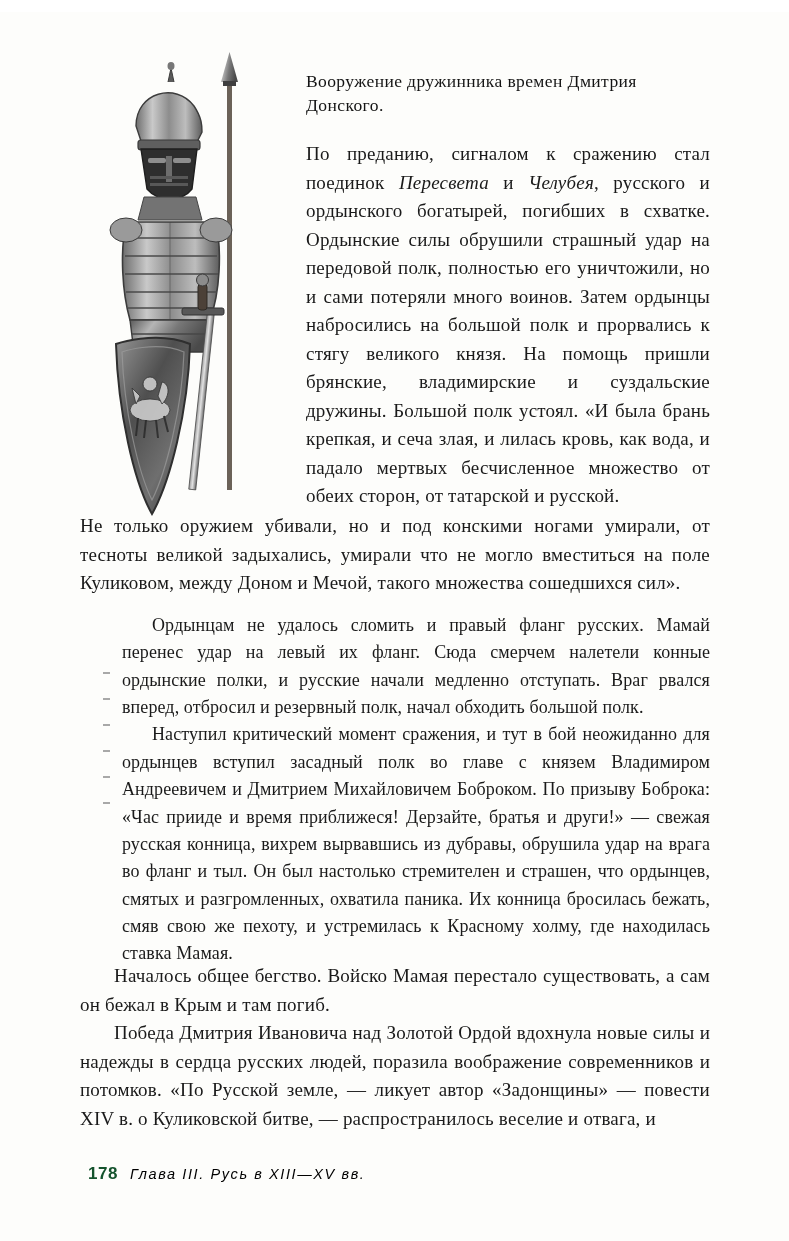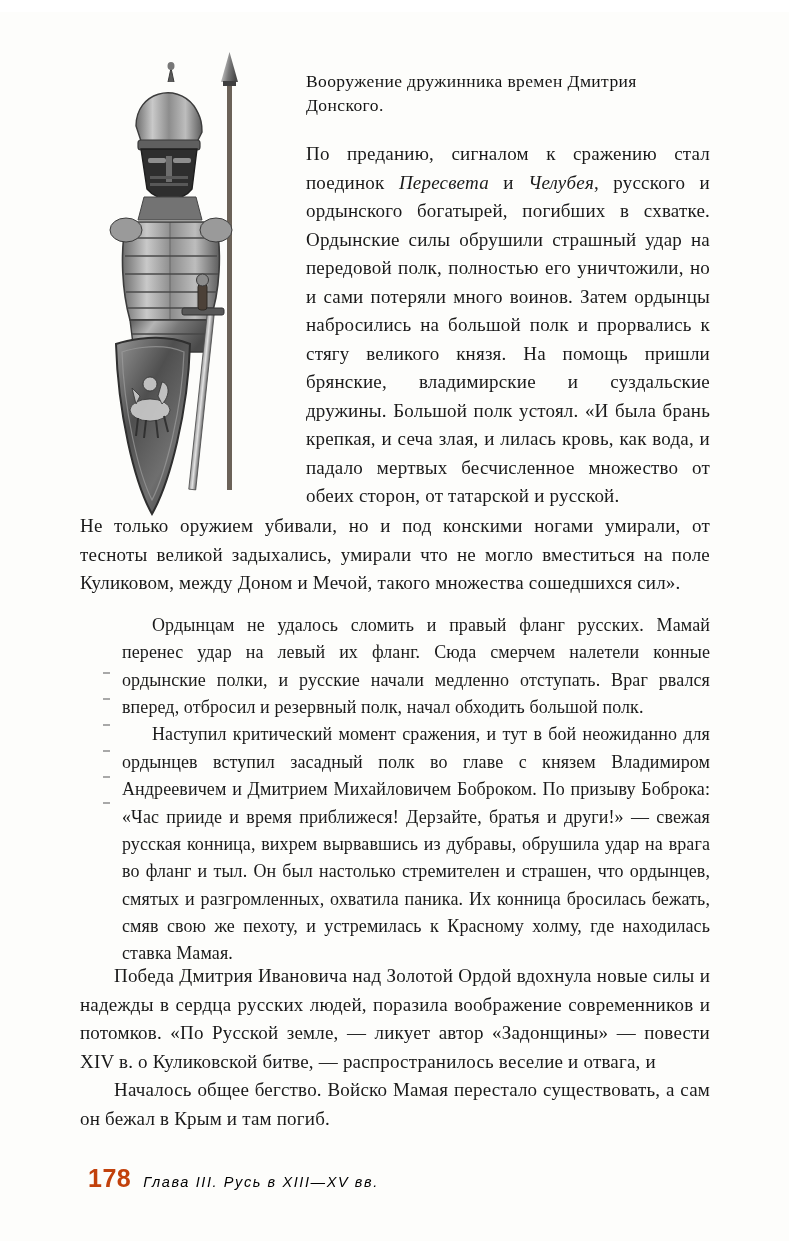--- a/index.html
+++ b/index.html
@@ -107,22 +107,22 @@
     position: absolute;
     left: 88px;
     top: 1152px;
     display: flex;
     align-items: baseline;
     gap: 12px;
   }
   .folio {
     font-family: "Liberation Sans", sans-serif;
     font-weight: bold;
-    font-size: 25px;
-    color: #c2410c;
+    font-size: 17px;
+    color: #14532d;
     letter-spacing: 0.5px;
   }
   .chapter {
     font-family: "Liberation Sans", sans-serif;
     font-style: italic;
     font-size: 14.5px;
     color: #000000;
     letter-spacing: 1.6px;
   }
 </style>
@@ -234,22 +234,22 @@
     <span></span>
     <span></span>
   </div>
 
   <div class="inset b2">
     <p>Ордынцам не удалось сломить и правый фланг русских. Мамай перенес удар на левый их фланг. Сюда смерчем налетели конные ордынские полки, и русские начали медленно отступать. Враг рвался вперед, отбросил и резервный полк, начал обходить большой полк.</p>
     <p>Наступил критический момент сражения, и тут в бой неожиданно для ордынцев вступил засадный полк во главе с князем Владимиром Андреевичем и Дмитрием Михайловичем Боброком. По призыву Боброка: «Час прииде и время приближеся! Дерзайте, братья и други!» — свежая русская конница, вихрем вырвавшись из дубравы, обрушила удар на врага во фланг и тыл. Он был настолько стремителен и страшен, что ордынцев, смятых и разгромленных, охватила паника. Их конница бросилась бежать, смяв свою же пехоту, и устремилась к Красному холму, где находилась ставка Мамая.</p>
   </div>
 
   <div class="full b3">
+    <p>Началось общее бегство. Войско Мамая перестало существовать, а сам он бежал в Крым и там погиб.</p>
     <p>Победа Дмитрия Ивановича над Золотой Ордой вдохнула новые силы и надежды в сердца русских людей, поразила воображение современников и потомков. «По Русской земле, — ликует автор «Задонщины» — повести XIV в. о Куликовской битве, — распространилось веселие и отвага, и</p>
-    <p>Началось общее бегство. Войско Мамая перестало существовать, а сам он бежал в Крым и там погиб.</p>
   </div>
 
   <div class="footer">
     <span class="folio">178</span>
     <span class="chapter">Глава III. Русь в XIII—XV вв.</span>
   </div>
 
 </div>
 
 </body></html>

